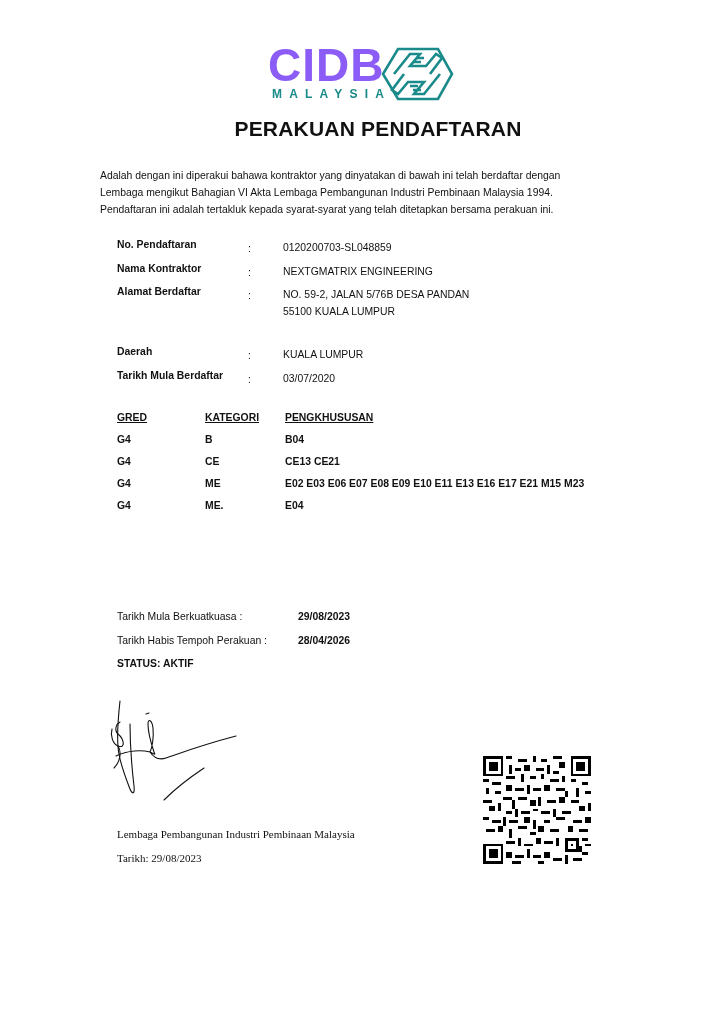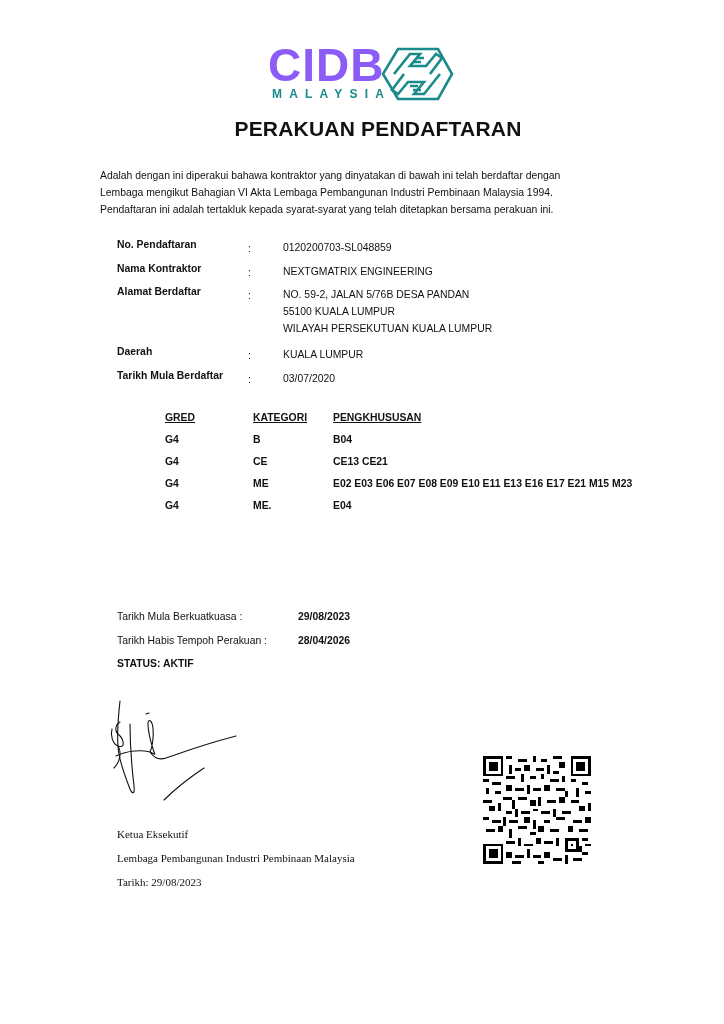--- a/index.html
+++ b/index.html
@@ -13,21 +13,21 @@
 
     .title { position: absolute; left: 0; width: 724px; top: 117px; text-align: center; font-weight: bold; font-size: 21px; letter-spacing: 0.2px; padding-left: 32px; }
     .intro { position: absolute; left: 100px; width: 524px; top: 167px; text-align: left; font-size: 10.4px; line-height: 17px; }
 
     .details { position: absolute; left: 117px; top: 239px; width: 500px; }
     .drow { position: relative; font-size: 10.4px; }
     .dlabel { position: absolute; left: 0; top: 0; font-weight: bold; white-space: nowrap; }
     .dcolon { position: absolute; left: 131px; top: 4px; }
     .dvalue { position: absolute; left: 166px; top: 0; line-height: 17px; white-space: nowrap; }
 
-    .grades { position: absolute; left: 117px; top: 412px; width: 500px; margin-left: 48px; }
+    .grades { position: absolute; left: 117px; top: 412px; width: 500px; }
     .grow { position: relative; height: 22px; font-size: 10.4px; font-weight: bold; }
     .grow .c1 { position: absolute; left: 0; }
     .grow .c2 { position: absolute; left: 88px; }
     .grow .c3 { position: absolute; left: 168px; white-space: nowrap; }
     .ghead span { text-decoration: underline; }
 
     .validity { position: absolute; left: 117px; top: 611px; font-size: 10.4px; }
     .vrow { position: relative; height: 24px; }
     .vlabel { position: absolute; left: 0; white-space: nowrap; }
     .vvalue { position: absolute; left: 181px; font-weight: bold; white-space: nowrap; }
@@ -75,21 +75,20 @@
     <span class="dlabel">Nama Kontraktor</span>
     <span class="dcolon">:</span>
     <span class="dvalue">NEXTGMATRIX ENGINEERING</span>
   </div>
   <div class="drow" style="position:absolute; top:47px; left:0; width:100%;">
     <span class="dlabel">Alamat Berdaftar</span>
     <span class="dcolon">:</span>
     <span class="dvalue">
       <div>NO. 59-2,  JALAN 5/76B DESA PANDAN</div>
       <div>55100 KUALA LUMPUR</div>
-      <div>WILAYAH PERSEKUTUAN KUALA LUMPUR</div>
     </span>
   </div>
   <div class="drow" style="position:absolute; top:107px; left:0; width:100%;">
     <span class="dlabel">Daerah</span>
     <span class="dcolon">:</span>
     <span class="dvalue">KUALA LUMPUR</span>
   </div>
   <div class="drow" style="position:absolute; top:131px; left:0; width:100%;">
     <span class="dlabel">Tarikh Mula Berdaftar</span>
     <span class="dcolon">:</span>
@@ -142,21 +141,20 @@
     <path d="M12 7 C10 25 8 45 11 60 C13 72 17 82 22 95 C24 100 27 101 26 92 C24 75 22 55 22 30"></path>
     <path d="M4 35 C2 42 5 50 10 52 C18 55 16 45 10 40 C6 36 8 30 12 28"></path>
     <path d="M10 52 C14 58 12 68 6 74"></path>
     <path d="M8 62 C20 56 34 56 42 58 C46 60 48 62 46 58 C44 52 40 40 40 30 C40 24 44 26 45 34 C46 44 44 54 42 58 C46 64 52 66 58 64 C70 60 90 52 128 42"></path>
     <path d="M56 106 C64 98 78 86 96 74"></path>
     <path d="M38 20 L41 19"></path>
   </g>
 </svg>
 
 <div class="sign-block">
-  <div>Ketua Eksekutif</div>
   <div>Lembaga Pembangunan Industri Pembinaan Malaysia</div>
   <div>Tarikh: 29/08/2023</div>
 </div>
 
 <svg class="qr" viewBox="0 0 37 37" shape-rendering="crispEdges">
   <rect width="37" height="37" fill="#fff"></rect>
   <g fill="#000">
     <rect x="0" y="0" width="7" height="7"></rect>
       <rect x="1" y="1" width="5" height="5" fill="#fff"></rect>
       <rect x="2" y="2" width="3" height="3"></rect>

